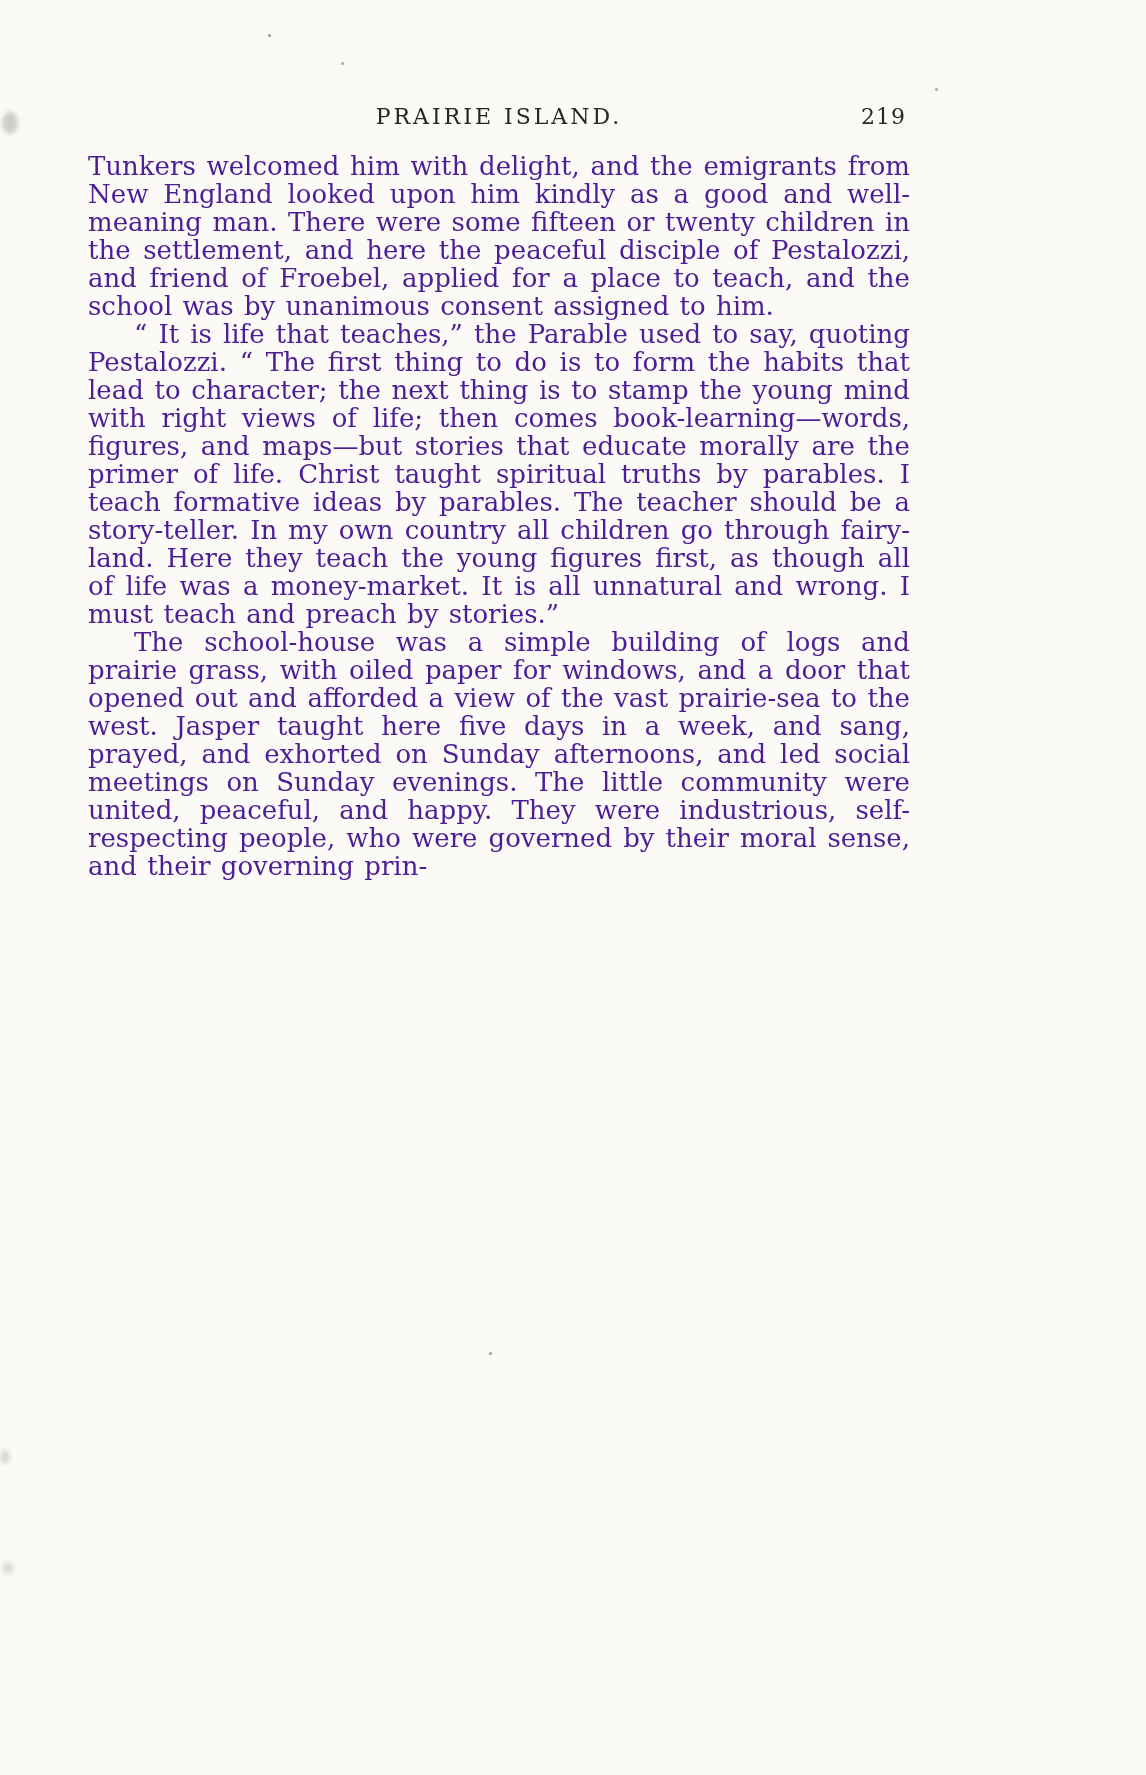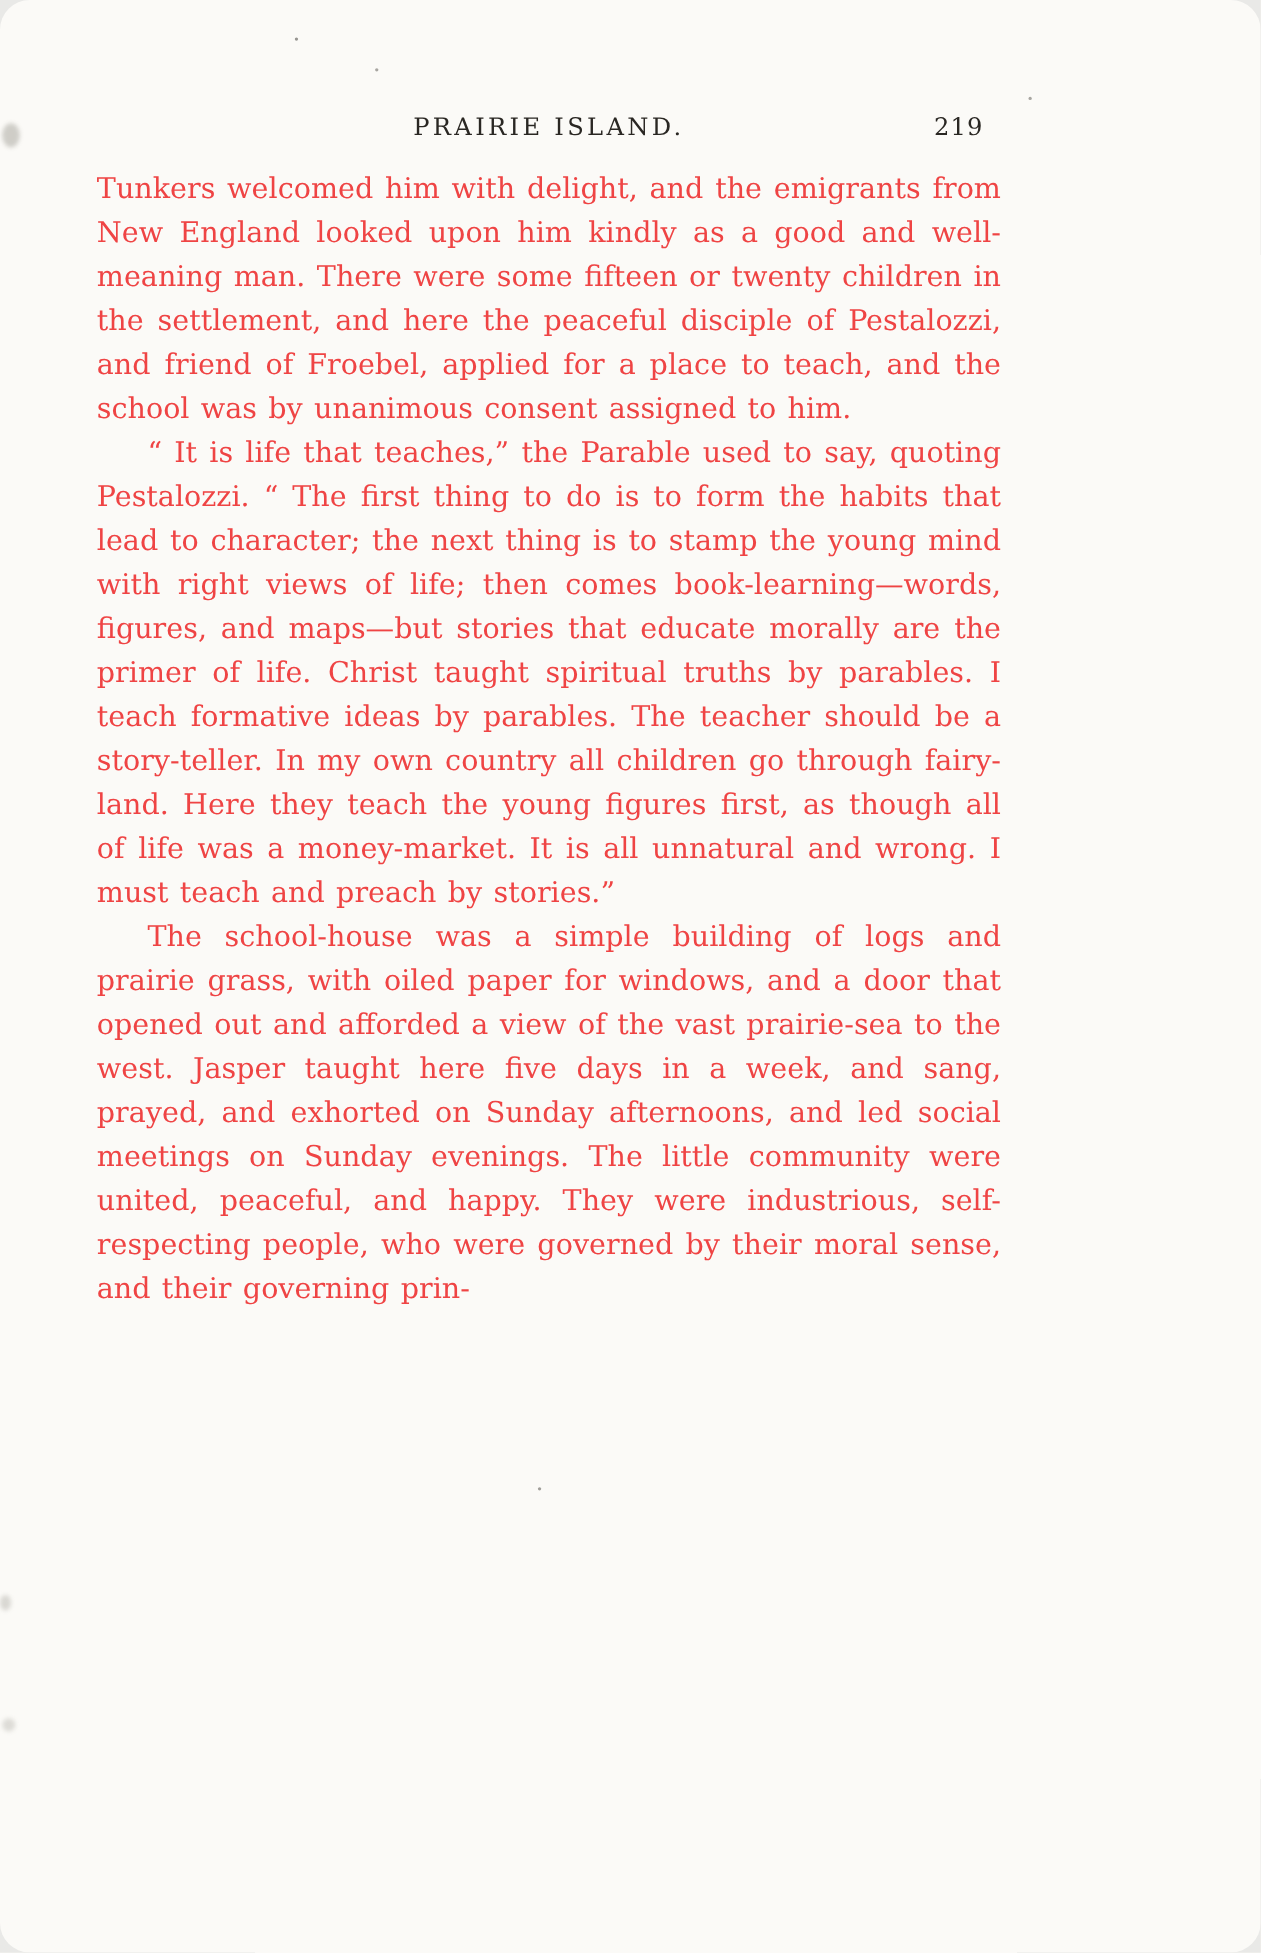--- a/index.html
+++ b/index.html
@@ -9,48 +9,47 @@
   }
   .page {
     position: relative;
     width: 1146px;
     height: 1775px;
     margin: 0 auto;
     background: #fbfaf7;
     overflow: hidden;
     font-family: "DejaVu Serif", "Liberation Serif", serif;
     color: #1c1a18;
-    border-radius: 27px;
   }
   .page-header {
     position: absolute;
     top: 104px;
     left: 88px;
     width: 822px;
     text-align: center;
     font-size: 22px;
     letter-spacing: 3px;
     color: #2a2723;
   }
   .page-number {
     position: absolute;
-    right: 16px;
+    right: 4px;
     top: 0;
     letter-spacing: 1px;
     margin-left: 24px;
   }
   .page-body {
     position: absolute;
     top: 152px;
     left: 88px;
     width: 822px;
     font-size: 26px;
-    line-height: 40px;
+    line-height: 28px;
     text-align: justify;
-    color: #ef4444;
+    color: #4c1d95;
   }
   .para {
     margin: 0;
     word-spacing: 2px;
   }
   .para.indent {
     text-indent: 46px;
   }
   
   .artifact {

